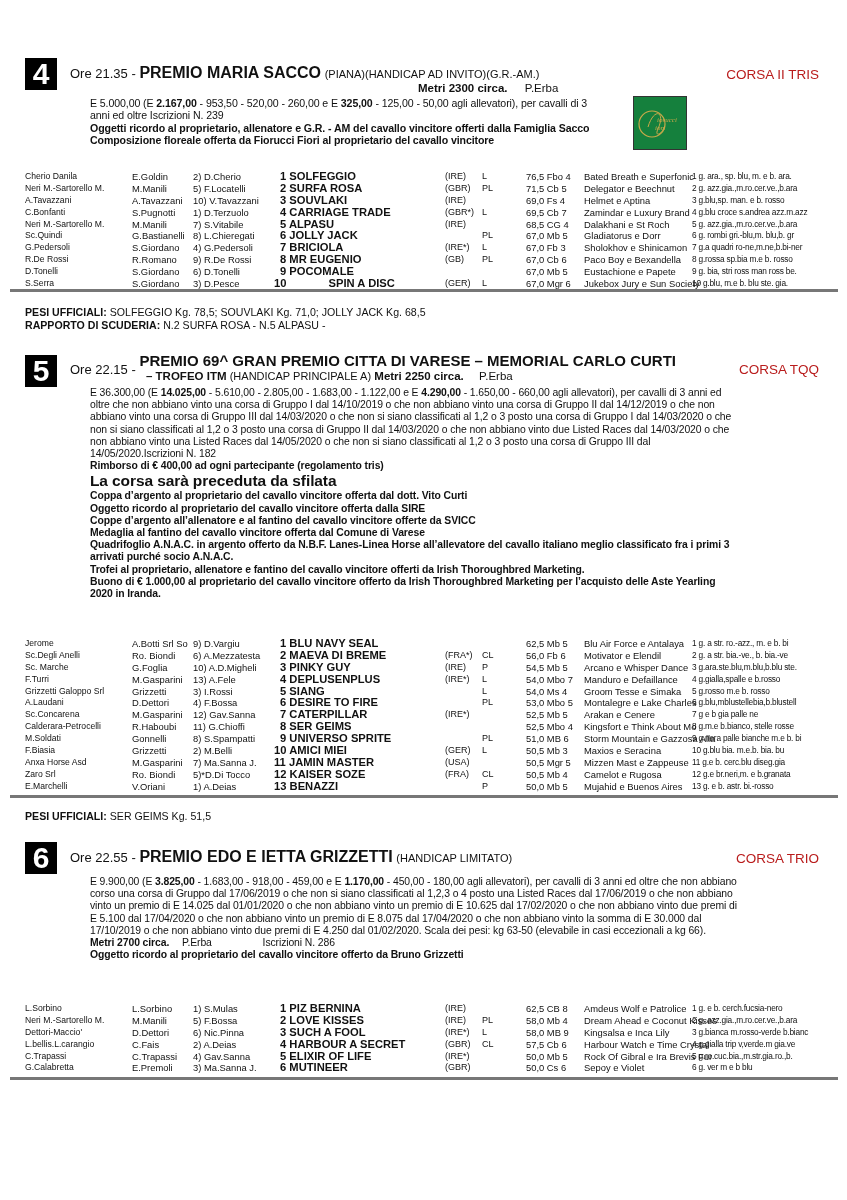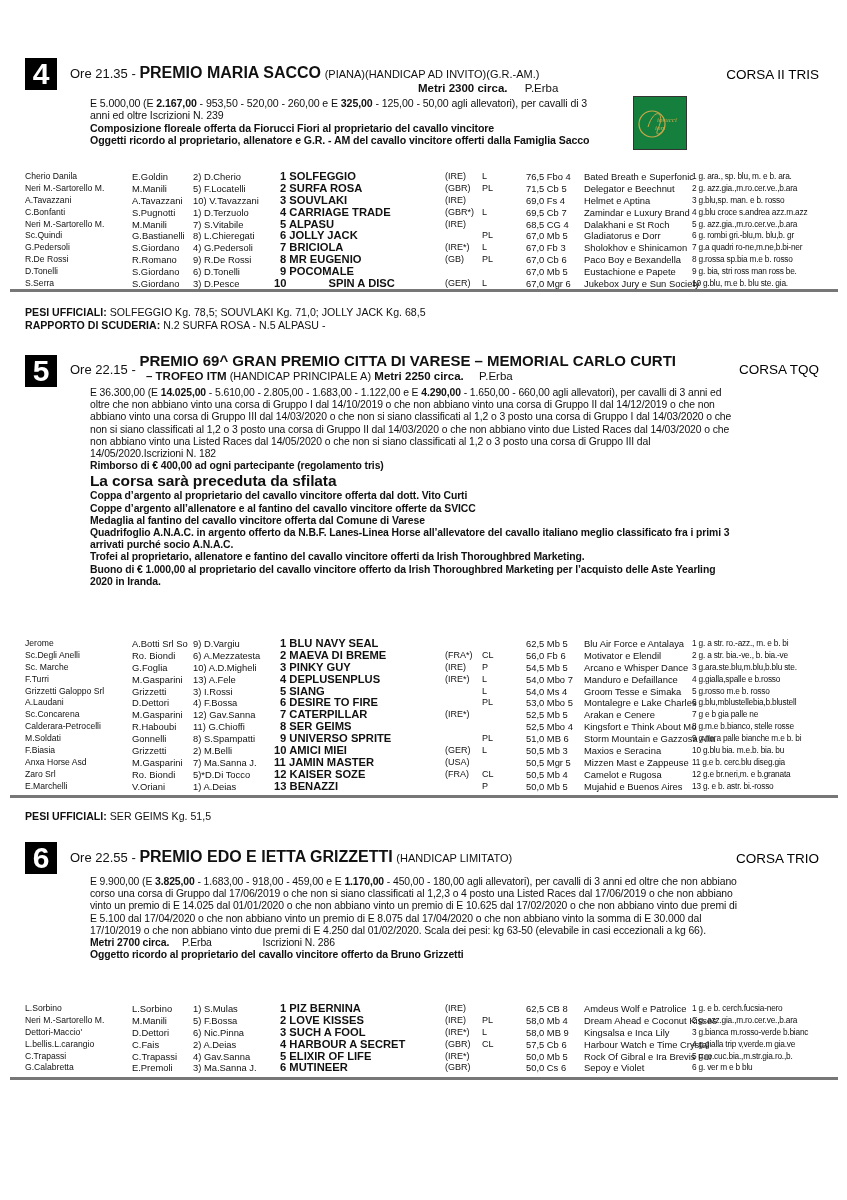--- a/index.html
+++ b/index.html
@@ -13,21 +13,21 @@
     background: #000; color: #fff; font-weight: bold; font-size: 30px;
     line-height: 32px; text-align: center;
   }
   .race-head {
     position: absolute; left: 70px; font-size: 13px; white-space: nowrap;
   }
   .race-head .ore { font-size: 13px; }
   .race-head .title { font-size: 16px; font-weight: bold; }
   .race-head .sub { font-size: 11px; }
   .corsa {
-    position: absolute; right: 28px; font-size: 13.5px; color: #000000;
+    position: absolute; right: 28px; font-size: 13.5px; color: #b91c1c;
   }
   .body-text {
     position: absolute; left: 90px; font-size: 10.4px; line-height: 12.2px;
     width: 650px; letter-spacing: -0.1px;
   }
   .b { font-weight: bold; }
   .big-head { font-size: 15.5px; font-weight: bold; line-height: 18px; display: block; }
   .runners { position: absolute; left: 25px; width: 800px; }
   .row { position: relative; height: 11.9px; font-size: 9.2px; white-space: nowrap; }
   .row span { position: absolute; top: 0; }
@@ -62,22 +62,22 @@
   <div class="corsa" style="top:67px;">CORSA II TRIS</div>
   <div style="position:absolute; left:418px; top:82px; font-size:11.5px;">
     <span class="b">Metri 2300 circa.</span>
     <span style="margin-left:14px;">P.Erba</span>
   </div>
   <div class="body-text" style="top:97px; width:540px; font-size:10.6px;">
     <span>E 5.000,00 (E </span><span class="b">2.167,00</span><span> - 953,50 - 520,00 - 260,00 e E </span><span class="b">325,00</span><span> - 125,00 - 50,00   agli allevatori), per cavalli di 3</span>
     <br><span>anni ed oltre   Iscrizioni N. 239</span>
   </div>
   <div class="body-text b" style="top:122px; font-size:10.6px;">
+    <div>Oggetti ricordo al proprietario, allenatore e G.R. - AM del cavallo vincitore offerti dalla Famiglia Sacco</div>
     <div>Composizione floreale offerta da Fiorucci Fiori al proprietario del cavallo vincitore</div>
-    <div>Oggetti ricordo al proprietario, allenatore e G.R. - AM del cavallo vincitore offerti dalla Famiglia Sacco</div>
   </div>
   <div class="logo">
     <svg width="52" height="52" viewBox="0 0 52 52">
       <circle cx="18" cy="27" r="13" fill="none" stroke="#c9a94a" stroke-width="1.2"></circle>
       <path d="M14 30 C 20 10, 32 14, 24 32 C 20 40, 28 38, 30 30" fill="none" stroke="#c9a94a" stroke-width="1"></path>
       <text x="23" y="25" font-size="7" font-style="italic" fill="#c9a94a" font-family="Liberation Serif, serif">iorucci</text>
       <text x="21" y="33" font-size="7" font-style="italic" fill="#c9a94a" font-family="Liberation Serif, serif">iori</text>
     </svg>
   </div>
 
@@ -211,20 +211,21 @@
     <span class="sub">(HANDICAP PRINCIPALE A)</span>
     <span class="b">Metri 2250 circa.</span>
     <span style="margin-left:12px;">P.Erba</span>
   </div>
   <div class="corsa" style="top:362px;">CORSA TQQ</div>
   <div class="body-text" style="top:387px;">
     <span>E 36.300,00 (E </span><span class="b">14.025,00</span><span> - 5.610,00 - 2.805,00 - 1.683,00 - 1.122,00 e E </span><span class="b">4.290,00</span><span> - 1.650,00 - 660,00   agli allevatori), per cavalli di 3 anni ed oltre che non abbiano vinto una corsa di Gruppo I dal 14/10/2019 o che non abbiano vinto una corsa di Gruppo II dal 14/12/2019 o che non abbiano vinto una corsa di Gruppo III dal 14/03/2020 o che non si siano classificati al 1,2 o 3 posto una corsa di Gruppo I dal 14/03/2020 o che non si siano classificati al 1,2 o 3 posto una corsa di Gruppo II dal 14/03/2020 o che non abbiano vinto due Listed Races dal 14/03/2020 o che non abbiano vinto una Listed Races dal 14/05/2020 o che non si siano classificati al 1,2 o 3 posto una corsa di Gruppo III dal 14/05/2020.Iscrizioni N. 182</span>
     <div class="b">Rimborso di € 400,00 ad ogni partecipante (regolamento tris)</div>
     <span class="big-head">La corsa sarà preceduta da sfilata</span>
     <div class="b">Coppa d’argento al proprietario del cavallo vincitore offerta dal dott. Vito Curti</div>
+    <div class="b">Oggetto ricordo al proprietario del cavallo vincitore offerta dalla SIRE</div>
     <div class="b">Coppe d’argento all’allenatore e al fantino del cavallo vincitore offerte da SVICC</div>
     <div class="b">Medaglia al fantino del cavallo vincitore offerta dal Comune di Varese</div>
     <div class="b">Quadrifoglio A.N.A.C. in argento offerto da N.B.F. Lanes-Linea Horse all’allevatore del cavallo italiano meglio classificato fra i primi 3 arrivati purché socio A.N.A.C.</div>
     <div class="b">Trofei al proprietario, allenatore e fantino del cavallo vincitore offerti da Irish Thoroughbred Marketing.</div>
     <div class="b">Buono di € 1.000,00 al proprietario del cavallo vincitore offerto da Irish Thoroughbred Marketing per l’acquisto delle Aste Yearling 2020 in Iranda.</div>
   </div>
 
   <div class="runners" style="top:638px;" id="runners-1">
       <div class="row">
         <span class="c-owner">Jerome</span>

